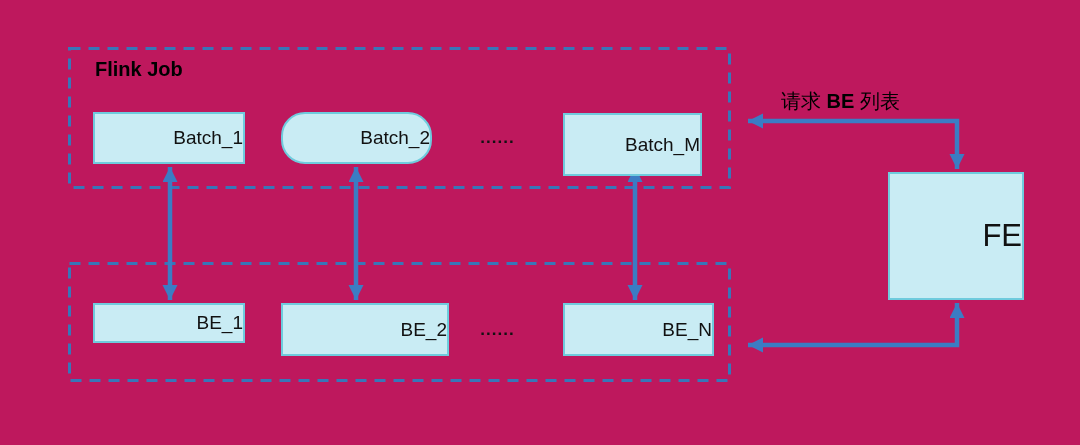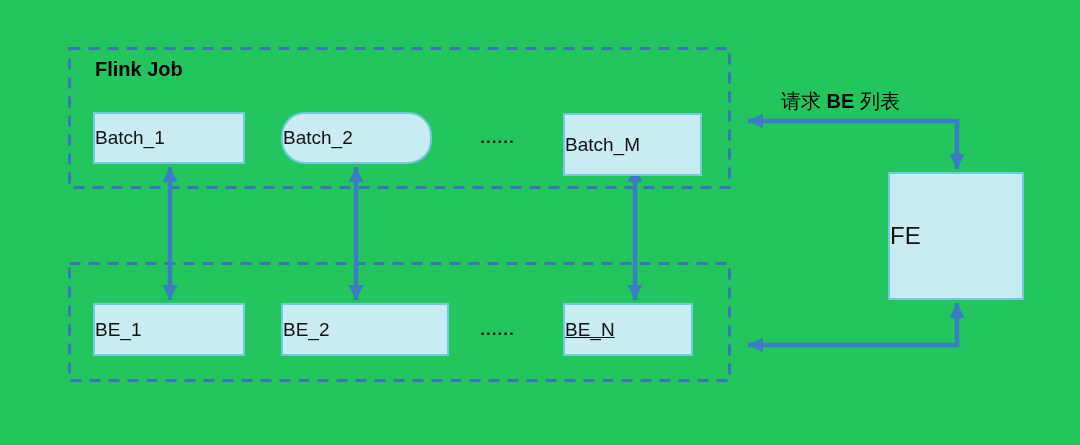--- a/index.html
+++ b/index.html
@@ -1,59 +1,59 @@
 <!DOCTYPE html>
 <html style="--node-fill: #C9ECF4; --node-border: #6FCBDD; --dashed: #3876B8; --arrow: #3B7CC4; --text: #111111;"><head>
 <meta charset="utf-8">
 <style>
   html, body { margin: 0; padding: 0; background: #ffffff; }
   .canvas {
     position: relative;
     width: 1080px;
     height: 445px;
-    background: #22c55e;
+    background: #be185d;
     overflow: hidden;
     font-family: "Liberation Sans", sans-serif;
     color: var(--text, #111);
   }
   .layer { position: absolute; left: 0; top: 0; width: 1080px; height: 445px; }
   svg.layer { pointer-events: none; }
 
   .dashed-rect { fill: none; stroke: var(--dashed, #3876B8); stroke-width: 3; stroke-dasharray: 11 8; }
   .arrow { fill: none; stroke: var(--arrow, #3B7CC4); stroke-width: 4.5; }
   .arrowhead { fill: var(--arrow, #3B7CC4); }
 
   .node {
     position: absolute;
     background: var(--node-fill, #C9ECF4);
     border: 2px solid var(--node-border, #6FCBDD);
     display: flex;
     align-items: center;
-    justify-content: flex-start;
+    justify-content: flex-end;
     font-size: 19px;
     color: #111;
     box-sizing: border-box;
   }
   .cluster-title {
     position: absolute;
     font-size: 20px;
     font-weight: bold;
     color: #000;
   }
   .ellipsis {
     position: absolute;
     font-size: 17px;
     font-weight: bold;
     letter-spacing: 1px;
     color: #111;
     display: flex;
     align-items: center;
     justify-content: center;
   }
-  .fe-node { font-size: 24px; }
+  .fe-node { font-size: 31px; }
   .annotation {
     position: absolute;
     font-size: 20px;
     color: #000;
     white-space: nowrap;
     margin-top: 12px;
   }
   .annotation .bold { font-weight: bold; }
 </style>
 </head>
@@ -85,28 +85,28 @@
     <span>Batch_1</span>
   </div>
   <div class="node" style="left:281px; top:112px; width:151px; height:52px;border-radius:24px;">
     <span>Batch_2</span>
   </div>
   <div class="ellipsis" style="left:455px; top:112px; width:85px; height:52px;">......</div>
   <div class="node" style="left:563px; top:113px; width:139px; height:63px;">
     <span>Batch_M</span>
   </div>
 
-  <div class="node" style="left:93px; top:303px; width:152px; height:53px;">
+  <div class="node" style="left:93px; top:303px; width:152px; height:40px;">
     <span>BE_1</span>
   </div>
   <div class="node" style="left:281px; top:303px; width:168px; height:53px;">
     <span>BE_2</span>
   </div>
   <div class="ellipsis" style="left:455px; top:303px; width:85px; height:53px;">......</div>
-  <div class="node" style="left:563px; top:303px; width:130px; height:53px;text-decoration:underline;">
+  <div class="node" style="left:563px; top:303px; width:151px; height:53px;">
     <span>BE_N</span>
   </div>
 
   <div class="node fe-node" style="left:888px; top:172px; width:136px; height:128px;">
     <span>FE</span>
   </div>
 
   <div class="annotation" style="left:781px; top:76px;">
     <span>请求 </span><span class="bold">BE</span><span> 列表</span>
   </div>

